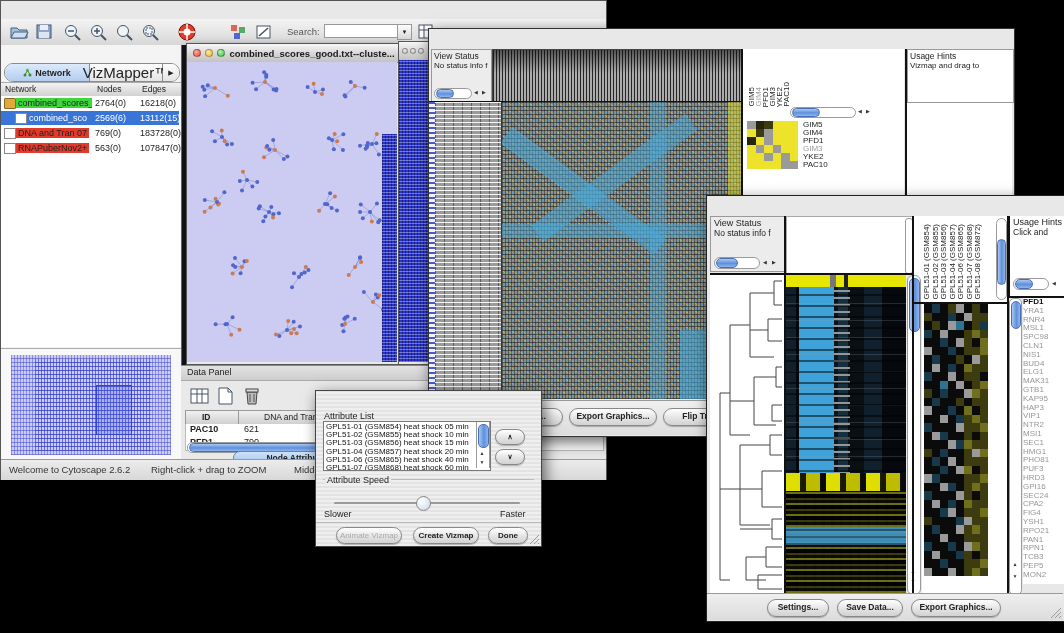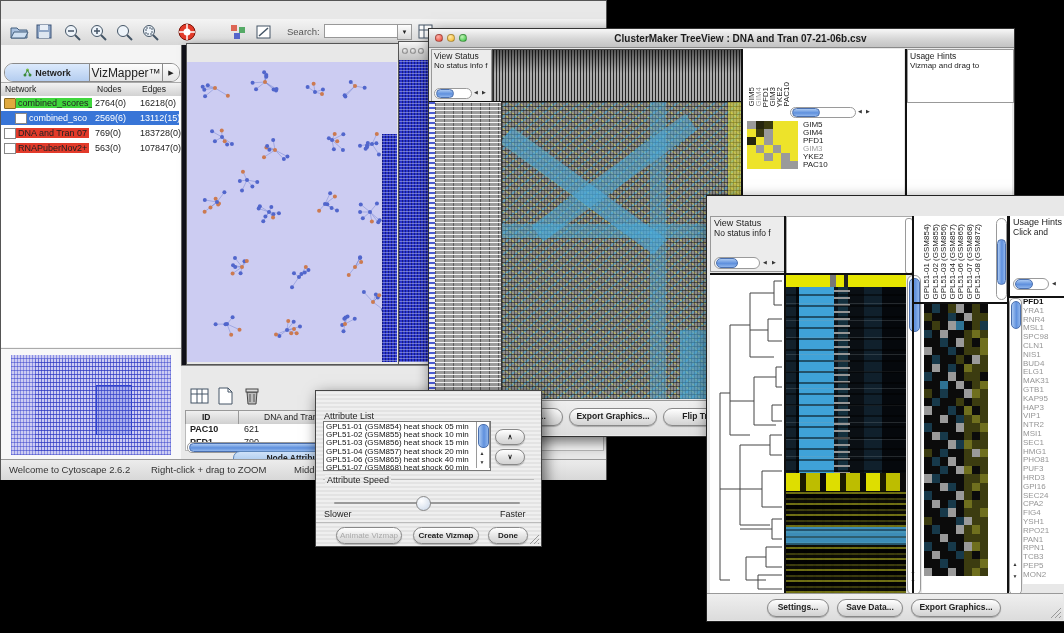--- a/index.html
+++ b/index.html
@@ -135,21 +135,21 @@
           <svg width="9" height="9">
               <circle cx="2" cy="7" r="1.5" fill="#3a8a3a"></circle>
               <circle cx="7" cy="7" r="1.5" fill="#3a8a3a"></circle>
               <circle cx="4.5" cy="2" r="1.5" fill="#77bb44"></circle>
               <line x1="2" y1="7" x2="4.5" y2="2" stroke="#3a8a3a"></line>
               <line x1="7" y1="7" x2="4.5" y2="2" stroke="#3a8a3a"></line>
             </svg>
           <span style="font-size:9px;font-weight:bold;">Network</span>
         </div>
         <div style="width:72px;background:linear-gradient(#fdfdfd,#e4e4e4);border-right:1px solid #8a8a8a;display:flex;align-items:center;justify-content:center;">
-          <span style="font-size:12px;">VizMapper™</span>
+          <span style="font-size:15px;">VizMapper™</span>
         </div>
         <div style="flex:1;background:linear-gradient(#fdfdfd,#e4e4e4);display:flex;align-items:center;justify-content:center;">
           <span style="font-size:7px;">▶</span>
         </div>
       </div>
 
       <div class="abs" style="left:0;top:37px;width:180px;height:13px;background:linear-gradient(#f2f2f2,#d2d2d2);border-top:1px solid #aaa;border-bottom:1px solid #999;font-size:8.5px;">
         <span class="abs" style="left:4px;top:1px;">Network</span>
         <span class="abs" style="left:96px;top:1px;">Nodes</span>
         <span class="abs" style="left:141px;top:1px;">Edges</span>
@@ -186,20 +186,28 @@
         <div class="abs tx-thumbnail" style="left:10px;top:6px;width:160px;height:100px;background-color:#ccccf2;">
           <div class="abs" style="left:24px;top:4px;width:116px;height:92px;opacity:.9;
                background:repeating-linear-gradient(0deg,rgba(40,50,190,.55) 0 1px,rgba(0,0,0,0) 1px 4px),
                           repeating-linear-gradient(90deg,rgba(40,50,190,.4) 0 1px,rgba(0,0,0,0) 1px 3px);"></div>
           <div class="abs" style="left:85px;top:30px;width:34px;height:48px;background:rgba(70,90,220,.25);border:1px solid #3344cc;"></div>
         </div>
       </div>
     </div>
 
     <div class="win" style="left:185px;top:42px;width:212px;height:320px;box-shadow:2px 3px 8px rgba(0,0,0,.5);">
+      <div class="titlebar">
+        <div class="lights">
+          <div class="light sm l-red"></div>
+          <div class="light sm l-yel"></div>
+          <div class="light sm l-grn"></div>
+        </div>
+        <div class="wtitle" style="font-size:9.5px">combined_scores_good.txt--cluste...</div>
+      </div>
       <div class="abs" style="left:0;top:18px;width:210px;height:300px;background:#ccccf2;overflow:hidden;">
         <svg id="netsvg" width="210" height="300">
             <line x1="28" y1="26" x2="17.291251180693507" y2="27.700186361093074" stroke="rgba(90,110,200,.55)" stroke-width=".7"></line>
             <line x1="28" y1="26" x2="20.78641091566533" y2="23.264524336438626" stroke="rgba(90,110,200,.55)" stroke-width=".7"></line>
             <line x1="28" y1="26" x2="15.667261525988579" y2="24.84018828952685" stroke="rgba(90,110,200,.55)" stroke-width=".7"></line>
             <line x1="28" y1="26" x2="18.079960097558796" y2="34.22390152653679" stroke="rgba(90,110,200,.55)" stroke-width=".7"></line>
             <line x1="28" y1="26" x2="40.86049115844071" y2="33.770459920633584" stroke="rgba(90,110,200,.55)" stroke-width=".7"></line>
             <circle cx="17.291251180693507" cy="27.700186361093074" r="2" fill="#5166cc"></circle>
             <circle cx="20.78641091566533" cy="23.264524336438626" r="2" fill="#5166cc"></circle>
             <circle cx="15.667261525988579" cy="24.84018828952685" r="2" fill="#5166cc"></circle>
@@ -469,20 +477,23 @@
         <div class="lights" style="gap:2px;margin-left:3px;">
           <div class="light xs l-off"></div>
           <div class="light xs l-off"></div>
           <div class="light xs l-off"></div>
         </div>
       </div>
       <div class="abs tx-bluedense" style="left:0;top:18px;width:29px;height:302px;"></div>
     </div>
 
     <div class="abs" style="left:180px;top:364px;width:425px;height:94px;background:#e9e9e9;border-top:1px solid #888;">
+      <div class="abs" style="left:0;top:0;width:425px;height:14px;background:linear-gradient(#e2e2e2,#cdcdcd);border-bottom:1px solid #aaa;">
+        <span class="panel-hdr abs" style="left:6px;top:1px;">Data Panel</span>
+      </div>
       <svg class="abs" style="left:8px;top:19px" width="22" height="22">
           <rect x="2" y="4" width="17" height="14" fill="#fff" stroke="#456"></rect>
           <line x1="2" y1="9" x2="19" y2="9" stroke="#456"></line>
           <line x1="8" y1="4" x2="8" y2="18" stroke="#456"></line>
           <line x1="13" y1="4" x2="13" y2="18" stroke="#456"></line>
         </svg>
       <svg class="abs" style="left:34px;top:19px" width="22" height="22">
           <path d="M4,3 h9 l4,4 v12 h-13 z" fill="#fff" stroke="#456"></path>
           <path d="M13,3 v4 h4" fill="none" stroke="#456"></path>
         </svg>
@@ -514,28 +525,20 @@
     </div>
 
     <div class="abs" style="left:0;top:458px;width:605px;height:20px;background:linear-gradient(#ececec,#d8d8d8);border-top:1px solid #999;font-size:9.5px;color:#333;">
       <span class="abs" style="left:8px;top:4px;">Welcome to Cytoscape 2.6.2</span>
       <span class="abs" style="left:150px;top:4px;">Right-click + drag  to  ZOOM</span>
       <span class="abs" style="left:293px;top:4px;">Middle-</span>
     </div>
   </div>
 
   <div class="win" id="tv1" style="left:428px;top:28px;width:585px;height:407px;border-color:#333;">
-    <div class="titlebar">
-      <div class="lights">
-        <div class="light sm l-red"></div>
-        <div class="light sm l-yel"></div>
-        <div class="light sm l-grn"></div>
-      </div>
-      <div class="wtitle">ClusterMaker TreeView : DNA and Tran 07-21-06b.csv</div>
-    </div>
 
     <div class="abs" style="left:2px;top:20px;width:59px;height:52px;background:#ececec;border:1px solid #999;overflow:hidden;">
       <div style="font-size:8.5px;padding:1px 2px 0;">View Status</div>
       <div style="font-size:8px;padding:0 2px;white-space:nowrap;">No status info f</div>
       <div class="sb-track" style="left:2px;top:38px;width:36px;height:9px;">
         <div class="sb-thumb h" style="left:1px;top:0;width:16px;height:7px;"></div>
       </div>
       <span class="sa" style="left:40px;top:39px;">◀</span>
       <span class="sa" style="left:48px;top:39px;">▶</span>
     </div>

